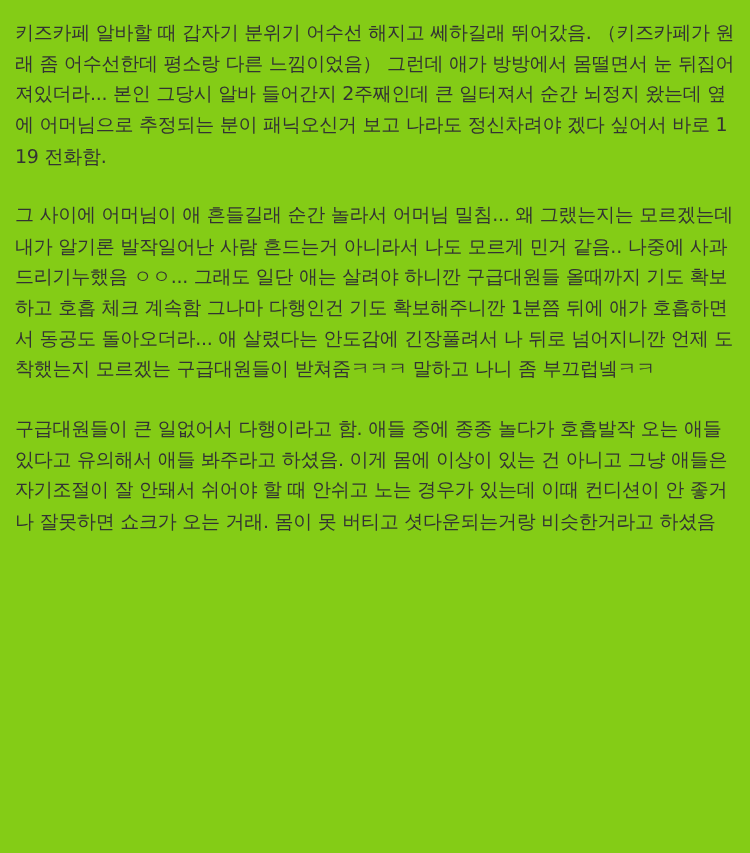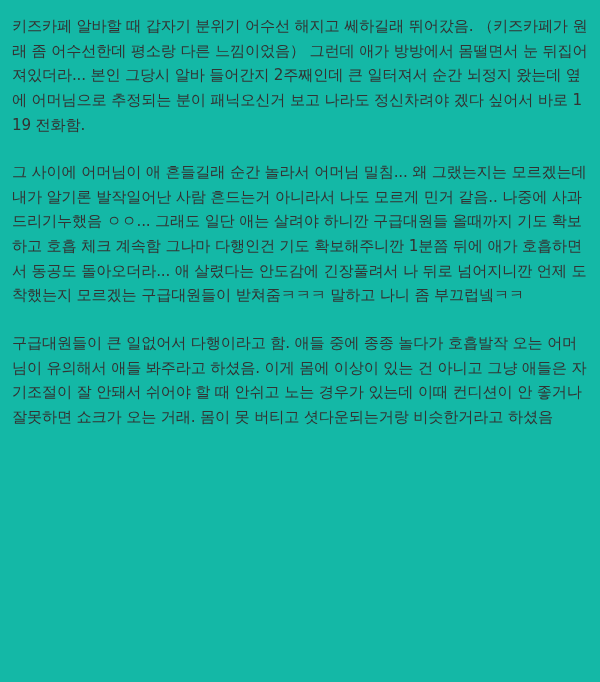--- a/index.html
+++ b/index.html
@@ -12,21 +12,21 @@
     height: 682px;
     font-family: "DejaVu Sans", "Liberation Sans", sans-serif;
     color: #2b2b2b;
     overflow: hidden;
   }
   .page {
     width: 600px;
     height: 682px;
     box-sizing: border-box;
     padding: 14px 12px 10px 12px;
-    background: #14b8a6;
+    background: #84cc16;
   }
   .para {
     font-size: 15.2px;
     line-height: 1.62;
     letter-spacing: -0.2px;
     color: #333333;
     text-align: left;
     word-break: break-all;
     white-space: pre-wrap;
     margin: 0;
@@ -36,14 +36,14 @@
   }
 </style>
 </head>
 <body>
 
 <div class="page">
   <p class="para">키즈카페 알바할 때 갑자기 분위기 어수선 해지고 쎄하길래 뛰어갔음. （키즈카페가 원래 좀 어수선한데 평소랑 다른 느낌이었음） 그런데 애가 방방에서 몸떨면서 눈 뒤집어져있더라... 본인 그당시 알바 들어간지 2주째인데 큰 일터져서 순간 뇌정지 왔는데 옆에 어머님으로 추정되는 분이 패닉오신거 보고 나라도 정신차려야 겠다 싶어서 바로 119 전화함.</p>
   <div class="gap"></div>
   <p class="para">그 사이에 어머님이 애 흔들길래 순간 놀라서 어머님 밀침... 왜 그랬는지는 모르겠는데 내가 알기론 발작일어난 사람 흔드는거 아니라서 나도 모르게 민거 같음.. 나중에 사과드리기누했음 ㅇㅇ... 그래도 일단 애는 살려야 하니깐 구급대원들 올때까지 기도 확보하고 호흡 체크 계속함 그나마 다행인건 기도 확보해주니깐 1분쯤 뒤에 애가 호흡하면서 동공도 돌아오더라... 애 살렸다는 안도감에 긴장풀려서 나 뒤로 넘어지니깐 언제 도착했는지 모르겠는 구급대원들이 받쳐줌ㅋㅋㅋ 말하고 나니 좀 부끄럽넼ㅋㅋ</p>
   <div class="gap"></div>
-  <p class="para">구급대원들이 큰 일없어서 다행이라고 함. 애들 중에 종종 놀다가 호흡발작 오는 어머님이 유의해서 애들 봐주라고 하셨음. 이게 몸에 이상이 있는 건 아니고 그냥 애들은 자기조절이 잘 안돼서 쉬어야 할 때 안쉬고 노는 경우가 있는데 이때 컨디션이 안 좋거나 잘못하면 쇼크가 오는 거래. 몸이 못 버티고 셧다운되는거랑 비슷한거라고 하셨음</p>
+  <p class="para">구급대원들이 큰 일없어서 다행이라고 함. 애들 중에 종종 놀다가 호흡발작 오는 애들있다고 유의해서 애들 봐주라고 하셨음. 이게 몸에 이상이 있는 건 아니고 그냥 애들은 자기조절이 잘 안돼서 쉬어야 할 때 안쉬고 노는 경우가 있는데 이때 컨디션이 안 좋거나 잘못하면 쇼크가 오는 거래. 몸이 못 버티고 셧다운되는거랑 비슷한거라고 하셨음</p>
 </div>
 
 </body></html>

